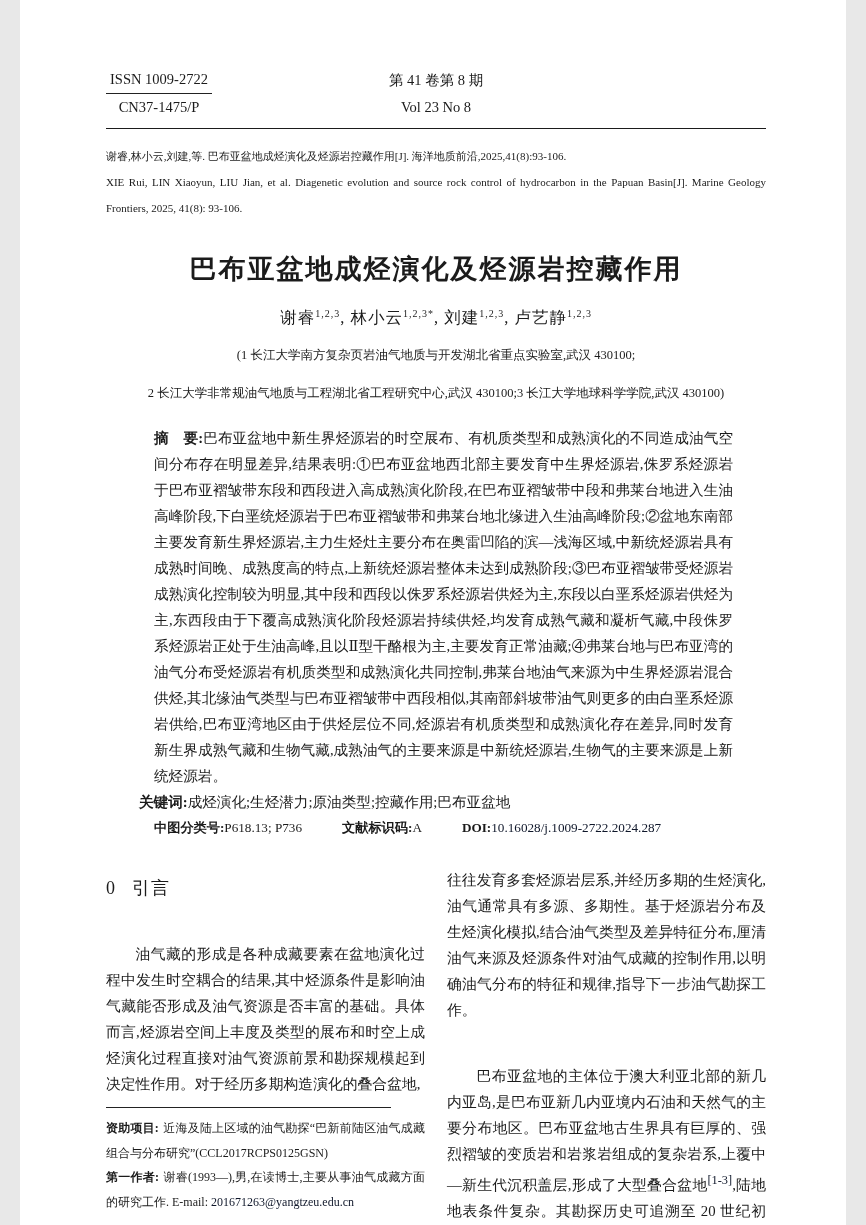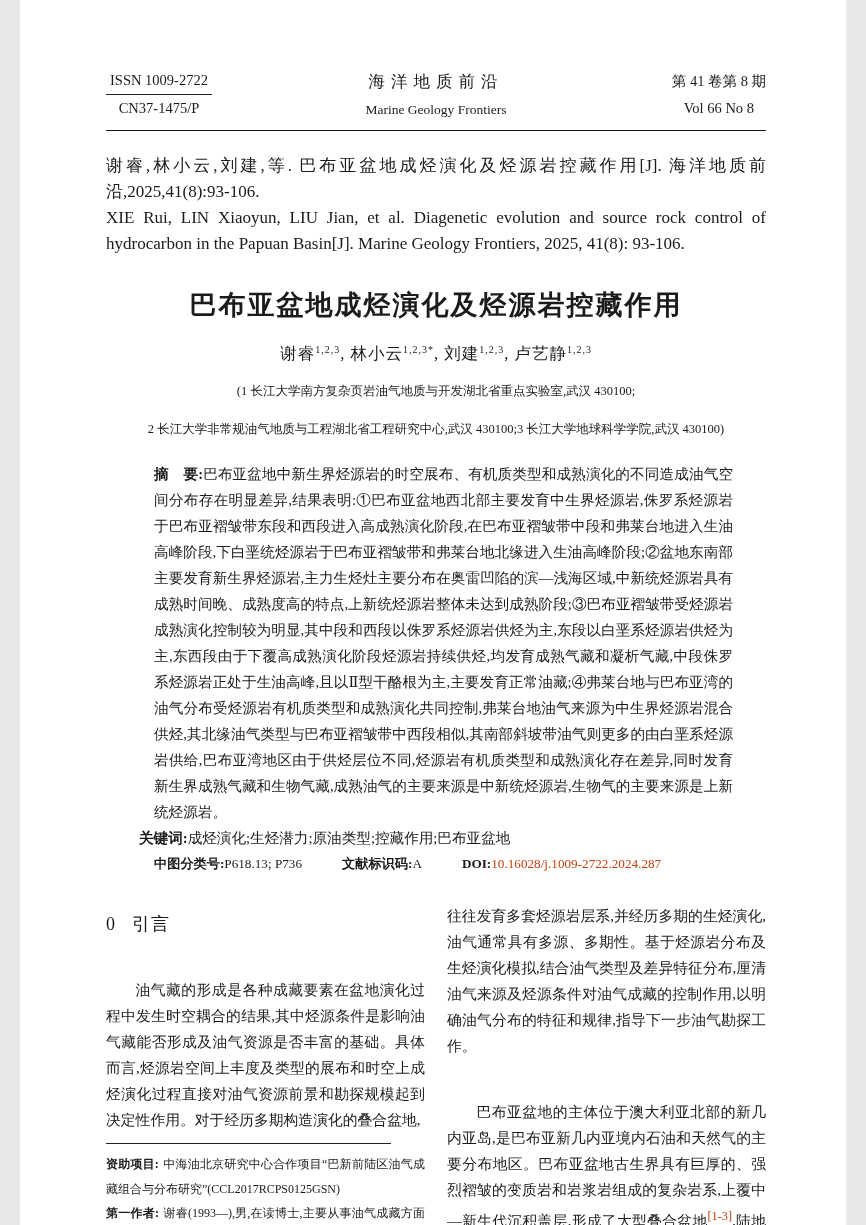--- a/index.html
+++ b/index.html
@@ -14,37 +14,37 @@
   .jheader-left{justify-self:start;text-align:center;font-size:14.5px;}
   .issn{display:inline-block;border-bottom:1.2px solid #222;padding:0 4px 5px;margin-bottom:5px;}
   .cnnum{display:block;}
   .jheader-center{text-align:center;}
   .journal-cn{font-size:16.5px;letter-spacing:6px;}
   .journal-en{font-size:13.5px;margin-top:9px;}
   .jheader-right{justify-self:end;text-align:center;font-size:14.5px;}
   .issue-en{margin-top:9px;display:block;}
   .header-rule{border:none;border-top:1.8px solid #1b1b1b;margin:12px 0 0;}
   
-  .cite{margin-top:22px;font-size:17px;line-height:26px;text-align:justify;}
+  .cite{margin-top:14px;font-size:11px;line-height:26px;text-align:justify;}
   .cite p{margin:0;}
   
   .paper-title{
     margin:30px 0 0;text-align:center;font-size:27px;font-weight:700;letter-spacing:2px;
     font-family:"Liberation Sans","DejaVu Sans",sans-serif;
   }
   .authors{margin-top:20px;text-align:center;font-size:16.5px;letter-spacing:1px;}
   .authors sup{font-size:10px;}
   .affils{margin-top:10px;text-align:center;font-size:12.5px;line-height:23px;}
   .affils p{margin:15px;}
   
   .abstract{margin:20px 33px 0 48px;font-size:14.6px;line-height:26px;text-align:justify;}
   .bold{font-weight:700;}
   .kwline{margin:0 33px;font-size:14.6px;line-height:26px;}
   .metaline{margin:0 33px 0 48px;font-size:13.2px;line-height:26px;display:flex;gap:40px;}
-  .link{color:#c2410c;text-decoration:none;cursor:pointer;}
+  .link{color:#0f172a;text-decoration:none;cursor:pointer;}
   
   .bodycols{margin-top:26px;display:flex;gap:22px;font-size:14.8px;line-height:26px;text-align:justify;justify-content:center;}
   .col{width:339px;}
   .sec-head{font-size:18px;font-weight:500;margin:8px 0 26px;letter-spacing:1px;}
   .sec-num{margin-right:16px;}
   .body-p{margin:0;}
   .indent{text-indent:2em;margin-top:40px;}
   
   .fnrule{border:none;border-top:1.2px solid #222;width:285px;margin:10px 0 8px;}
   .fnblock{font-size:12px;line-height:24.5px;text-align:justify;}
@@ -54,27 +54,23 @@
 </head>
 <body>
 
 <div class="page">
 
   <div class="jheader">
     <div class="jheader-left">
       <span class="issn">ISSN 1009-2722</span>
       <span class="cnnum">CN37-1475/P</span>
     </div>
-    <div class="jheader-center">
-      <div class="journal-cn">海洋地质前沿</div>
-      <div class="journal-en">Marine Geology Frontiers</div>
-    </div>
     <div class="jheader-right">
       <span>第 41 卷第 8 期</span>
-      <span class="issue-en">Vol 66 No 8</span>
+      <span class="issue-en">Vol 23 No 8</span>
     </div>
   </div>
   <hr class="header-rule">
 
   <div class="cite">
     <p>谢睿,林小云,刘建,等. 巴布亚盆地成烃演化及烃源岩控藏作用[J]. 海洋地质前沿,2025,41(8):93-106.</p>
     <p>XIE Rui, LIN Xiaoyun, LIU Jian, et al. Diagenetic evolution and source rock control of hydrocarbon in the Papuan Basin[J]. Marine Geology Frontiers, 2025, 41(8): 93-106.</p>
   </div>
 
   <h1 class="paper-title">巴布亚盆地成烃演化及烃源岩控藏作用</h1>
@@ -109,21 +105,21 @@
 
     <div class="col">
       <h2 class="sec-head">
         <span class="sec-num">0</span><span>引言</span>
       </h2>
       <p class="body-p indent">油气藏的形成是各种成藏要素在盆地演化过程中发生时空耦合的结果,其中烃源条件是影响油气藏能否形成及油气资源是否丰富的基础。具体而言,烃源岩空间上丰度及类型的展布和时空上成烃演化过程直接对油气资源前景和勘探规模起到决定性作用。对于经历多期构造演化的叠合盆地,</p>
 
       <hr class="fnrule">
       <div class="fnblock">
         <p>
-          <span class="fn-label">资助项目:</span><span>中海油北京研究中心合作项目“巴新前陆区油气成藏组合与分布研究”(CCL2017RCPS0125GSN)</span>
+          <span class="fn-label">资助项目:</span><span>近海及陆上区域的油气勘探“巴新前陆区油气成藏组合与分布研究”(CCL2017RCPS0125GSN)</span>
         </p>
         <p>
           <span class="fn-label">第一作者:</span><span>谢睿(1993—),男,在读博士,主要从事油气成藏方面的研究工作. E-mail:</span>
           <a class="link">201671263@yangtzeu.edu.cn</a>
         </p>
       </div>
     </div>
 
     <div class="col">
       <p class="body-p">往往发育多套烃源岩层系,并经历多期的生烃演化,油气通常具有多源、多期性。基于烃源岩分布及生烃演化模拟,结合油气类型及差异特征分布,厘清油气来源及烃源条件对油气成藏的控制作用,以明确油气分布的特征和规律,指导下一步油气勘探工作。</p>

